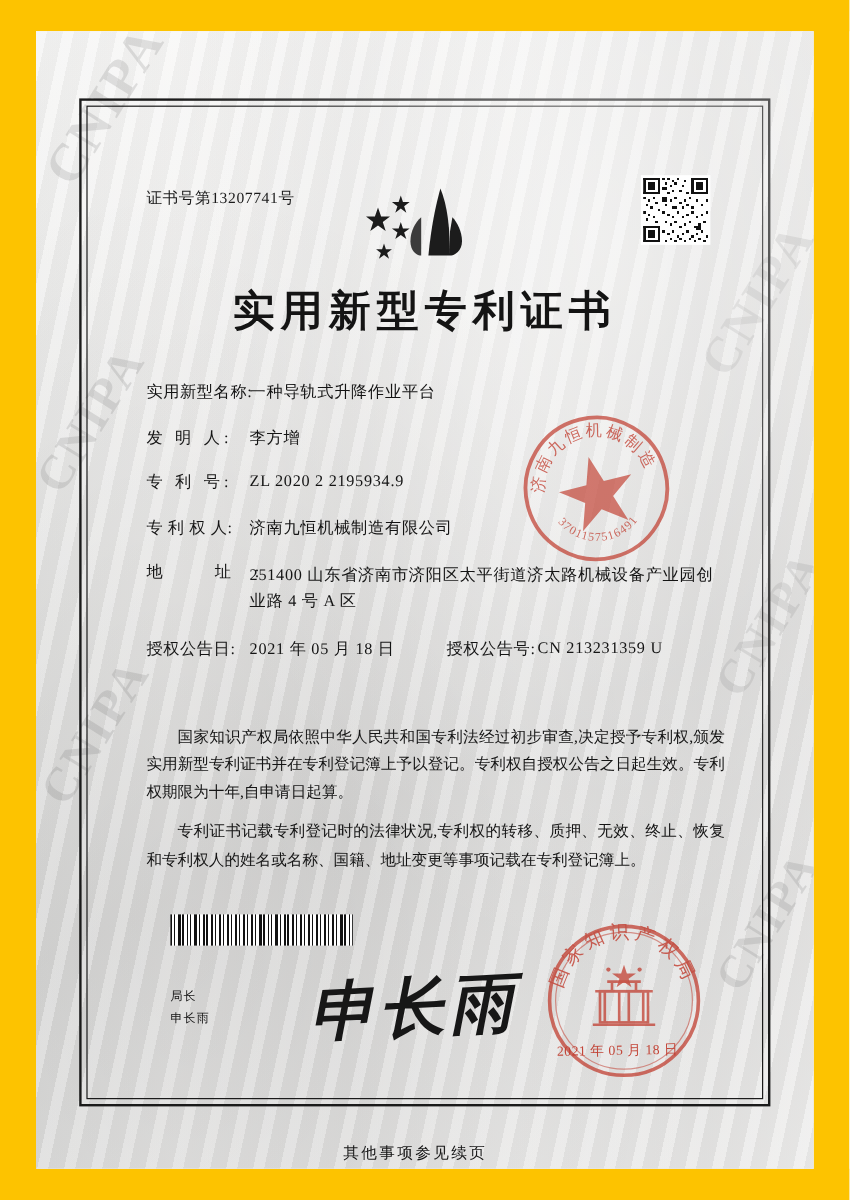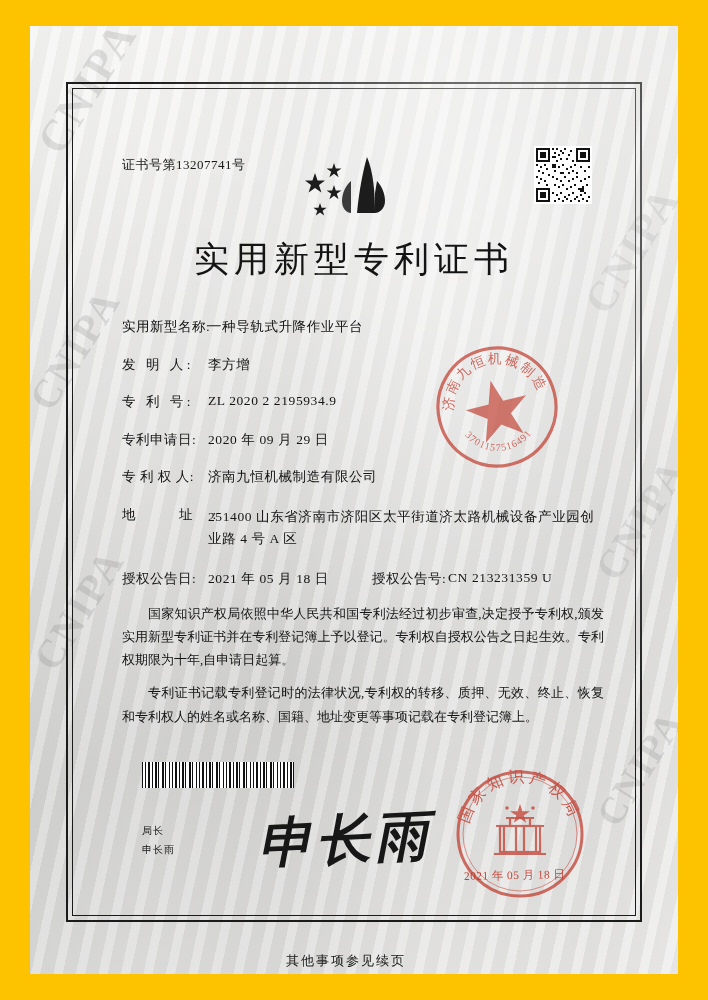--- a/index.html
+++ b/index.html
@@ -122,21 +122,21 @@
     left: 50%; top: 125px;
     transform: translateX(-50%);
     width: 130px; height: 78px;
   }
 
   .title {
     position: absolute;
     left: 0; right: 0; top: 210px;
     text-align: center;
     font-family: "Liberation Serif", serif;
-    font-weight: normal;
+    font-weight: bold;
     font-size: 35px;
     letter-spacing: 5px;
     color: #141414;
   }
 
   .fields {
     position: absolute;
     left: 92px; top: 292px; right: 74px;
     font-family: "Liberation Serif", serif;
     font-size: 13.5px;
@@ -406,24 +406,20 @@
         <div class="row">
           <div class="label sp2">发 明 人:</div>
           <div class="value">李方增</div>
         </div>
 
         <div class="row">
           <div class="label sp2">专 利 号:</div>
           <div class="value">ZL 2020 2 2195934.9</div>
         </div>
 
-        <div class="row">
-          <div class="label">专利申请日:</div>
-          <div class="value">2020 年 09 月 29 日</div>
-        </div>
 
         <div class="row">
           <div class="label">专 利 权 人:</div>
           <div class="value">济南九恒机械制造有限公司</div>
         </div>
 
         <div class="row">
           <div class="label sp3">地 址:</div>
           <div class="value value2">251400 山东省济南市济阳区太平街道济太路机械设备产业园创业路 4 号 A 区</div>
         </div>

